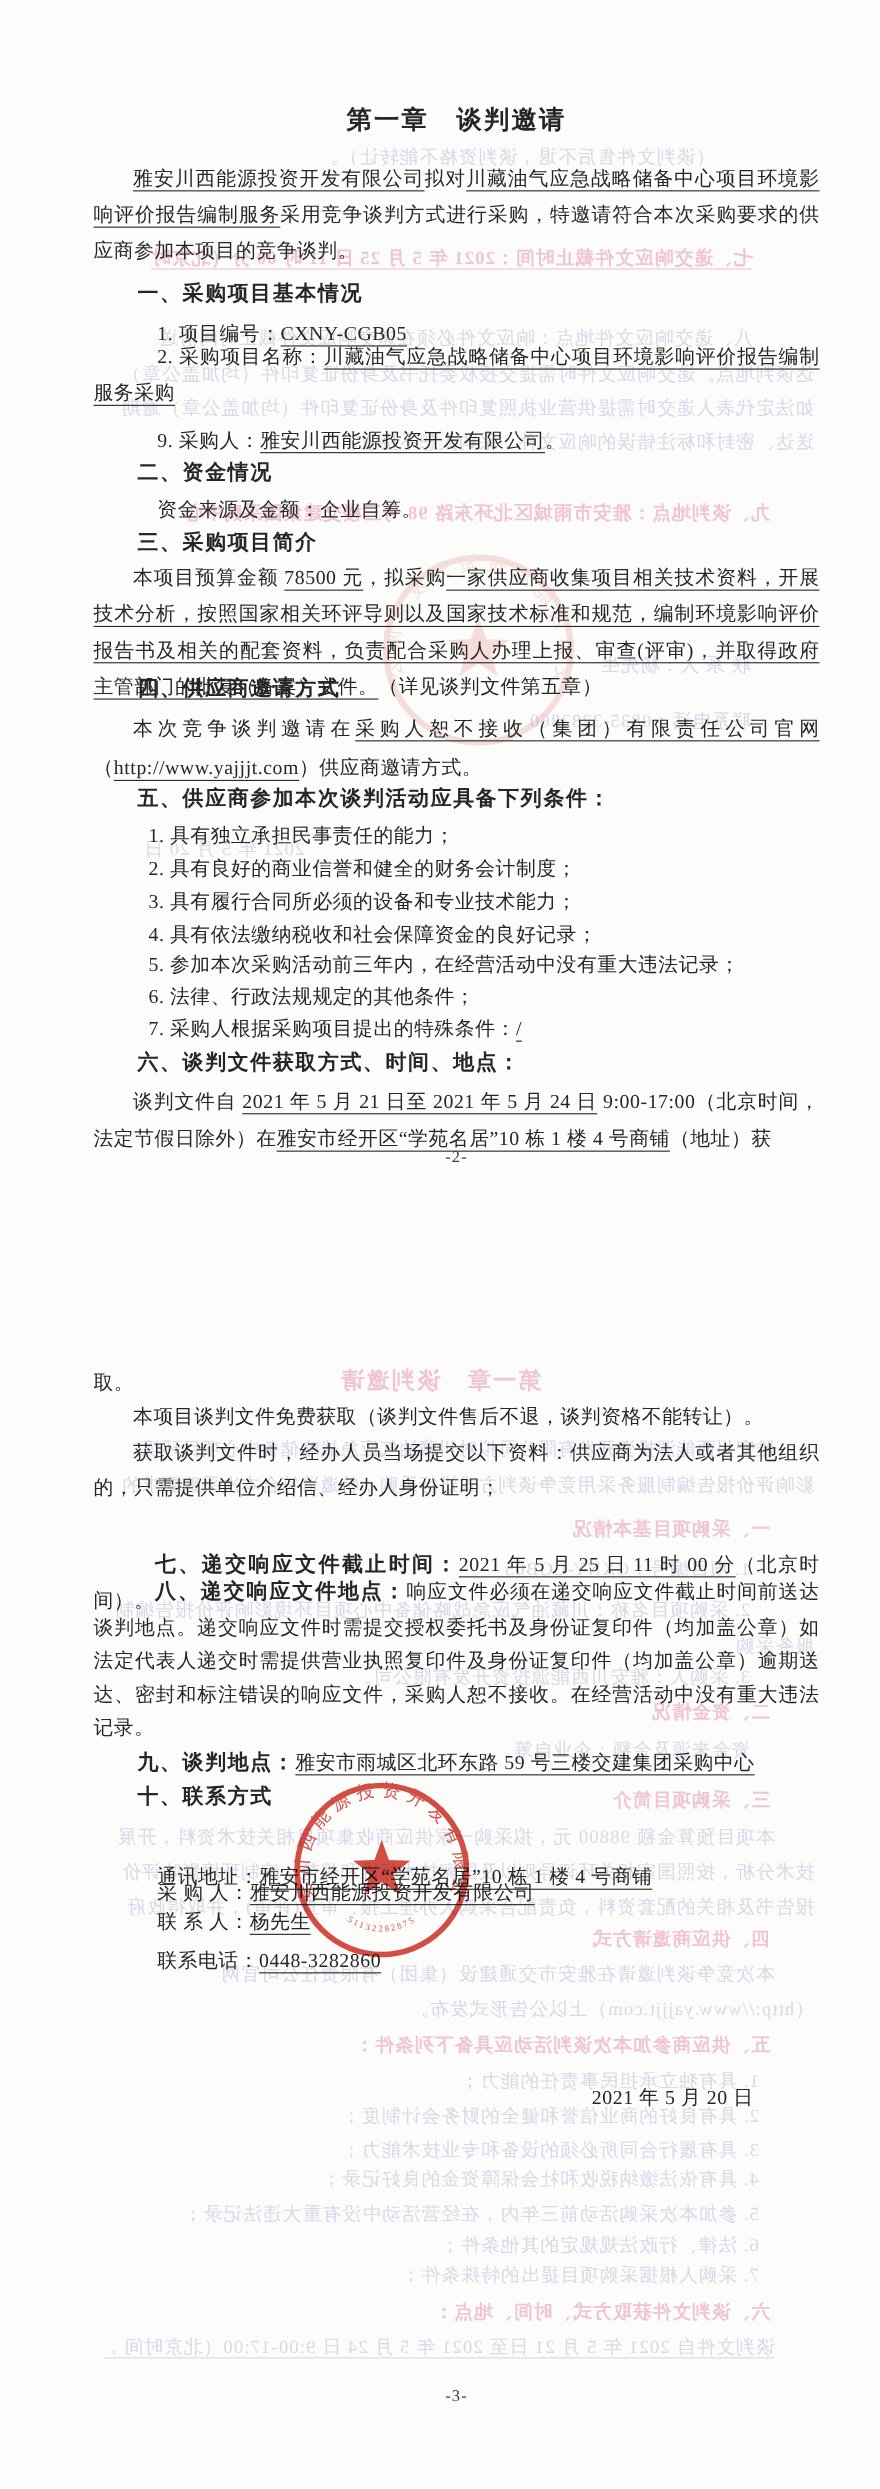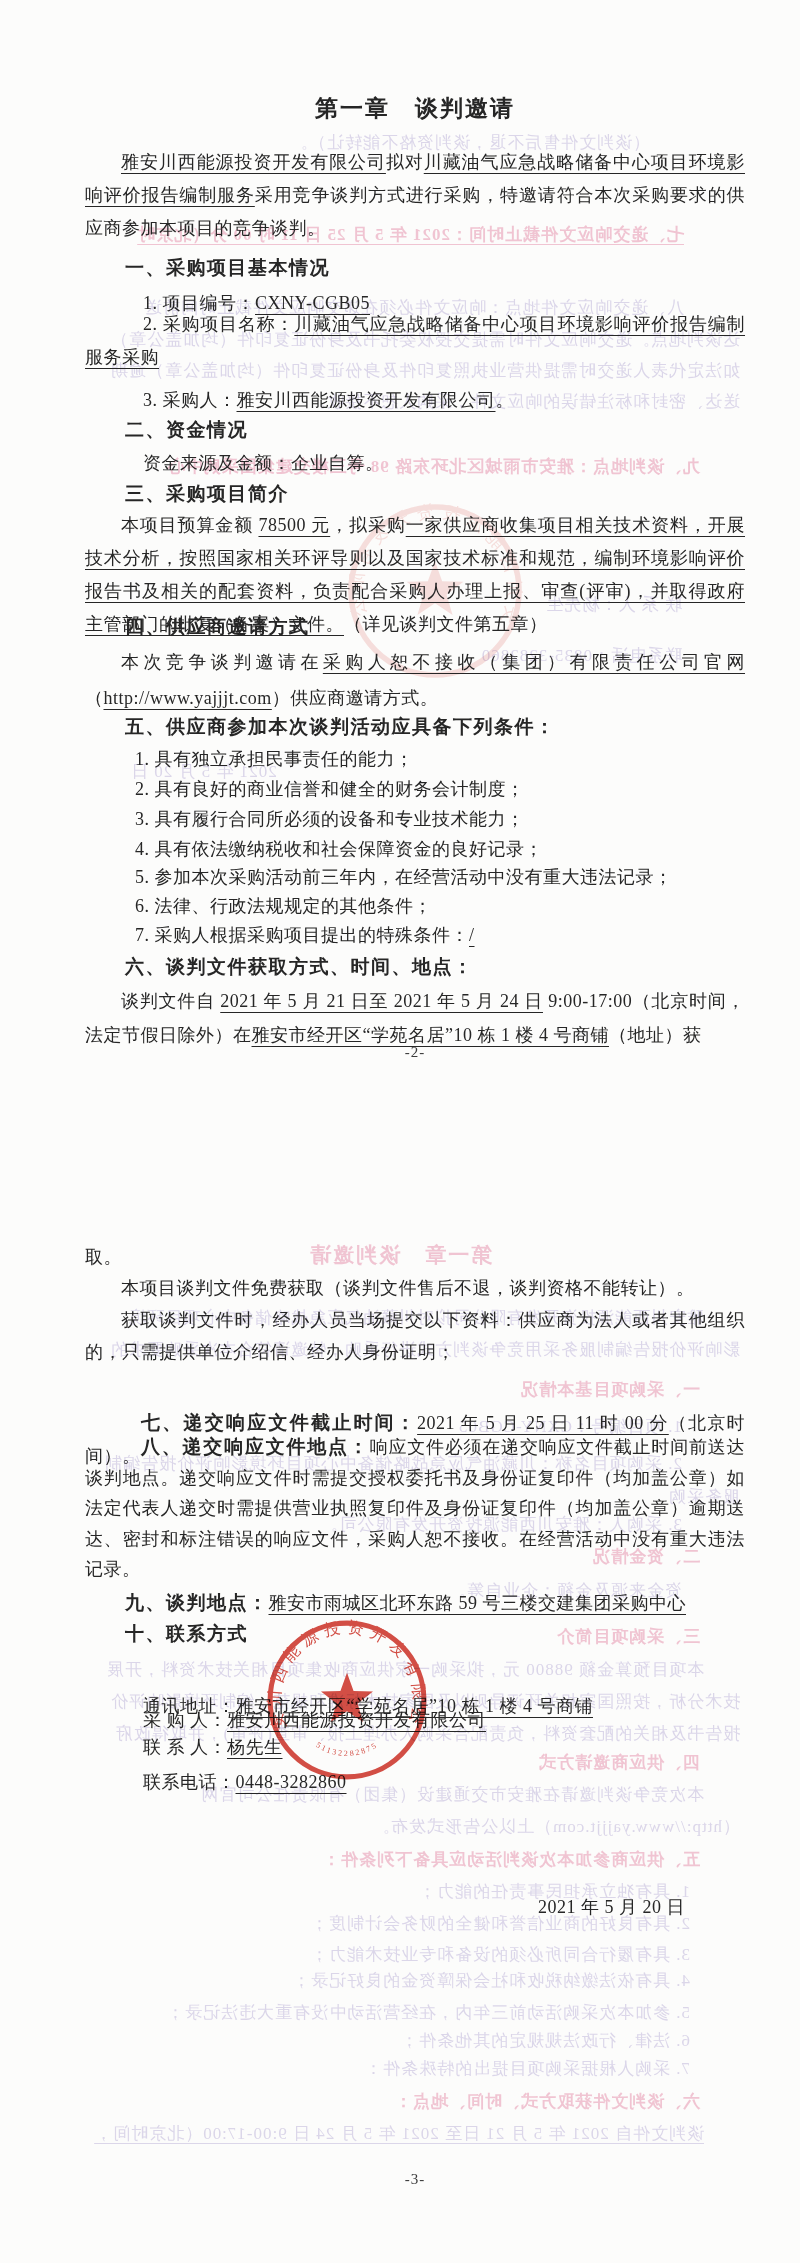--- a/index.html
+++ b/index.html
@@ -55,21 +55,21 @@
 <div class="ln ttl" style="top:92px">第一章　谈判邀请</div>
 
 <div class="ln just" style="top:146px;text-indent:36px"><span class="u">雅安川西能源投资开发有限公司</span><span>拟对</span><span class="u">川藏油气应急战略储备中心项目环境影响评价报告编制服务</span><span>采用竞争谈判方式进行采购，特邀请符合本次采购要求的供应商参加本项目的竞争谈判。</span></div>
 
 <div class="ln hd" style="top:251px;padding-left:40px">一、采购项目基本情况</div>
 
 <div class="ln" style="top:287px;padding-left:58px"><span>1. 项目编号：</span><span class="u">CXNY-CGB05</span></div>
 
 <div class="ln just" style="top:308px;text-indent:58px"><span>2. 采购项目名称：</span><span class="u">川藏油气应急战略储备中心项目环境影响评价报告编制服务采购</span></div>
 
-<div class="ln" style="top:384px;padding-left:58px"><span>3. 采购人：</span><span class="u">雅安川西能源投资开发有限公司</span><span>。</span></div>
+<div class="ln" style="top:384px;padding-left:58px"><span>9. 采购人：</span><span class="u">雅安川西能源投资开发有限公司</span><span>。</span></div>
 
 <div class="ln hd" style="top:413px;padding-left:40px">二、资金情况</div>
 <div class="ln" style="top:447px;padding-left:58px">资金来源及金额：企业自筹。</div>
 
 <div class="ln hd" style="top:477px;padding-left:40px">三、采购项目简介</div>
 <div class="ln just" style="top:509px;text-indent:36px"><span>本项目预算金额 </span><span class="u">78500 元</span><span>，拟采购</span><span class="u">一家供应商收集项目相关技术资料，开展技术分析，按照国家相关环评导则以及国家技术标准和规范，编制环境影响评价报告书及相关的配套资料，负责配合采购人办理上报、审查(评审)，并取得政府主管部门的批复（备案）文件。</span><span>（详见谈判文件第五章）</span></div>
 
 <div class="ln hd" style="top:610px;padding-left:40px">四、供应商邀请方式</div>
 <div class="ln just" style="top:644px;text-indent:36px;line-height:36px"><span>本次竞争谈判邀请在</span><span class="u">采购人恕不接收（集团）有限责任公司官网</span><span>（</span><span class="u">http://www.yajjjt.com</span><span>）供应商邀请方式。</span></div>
 

